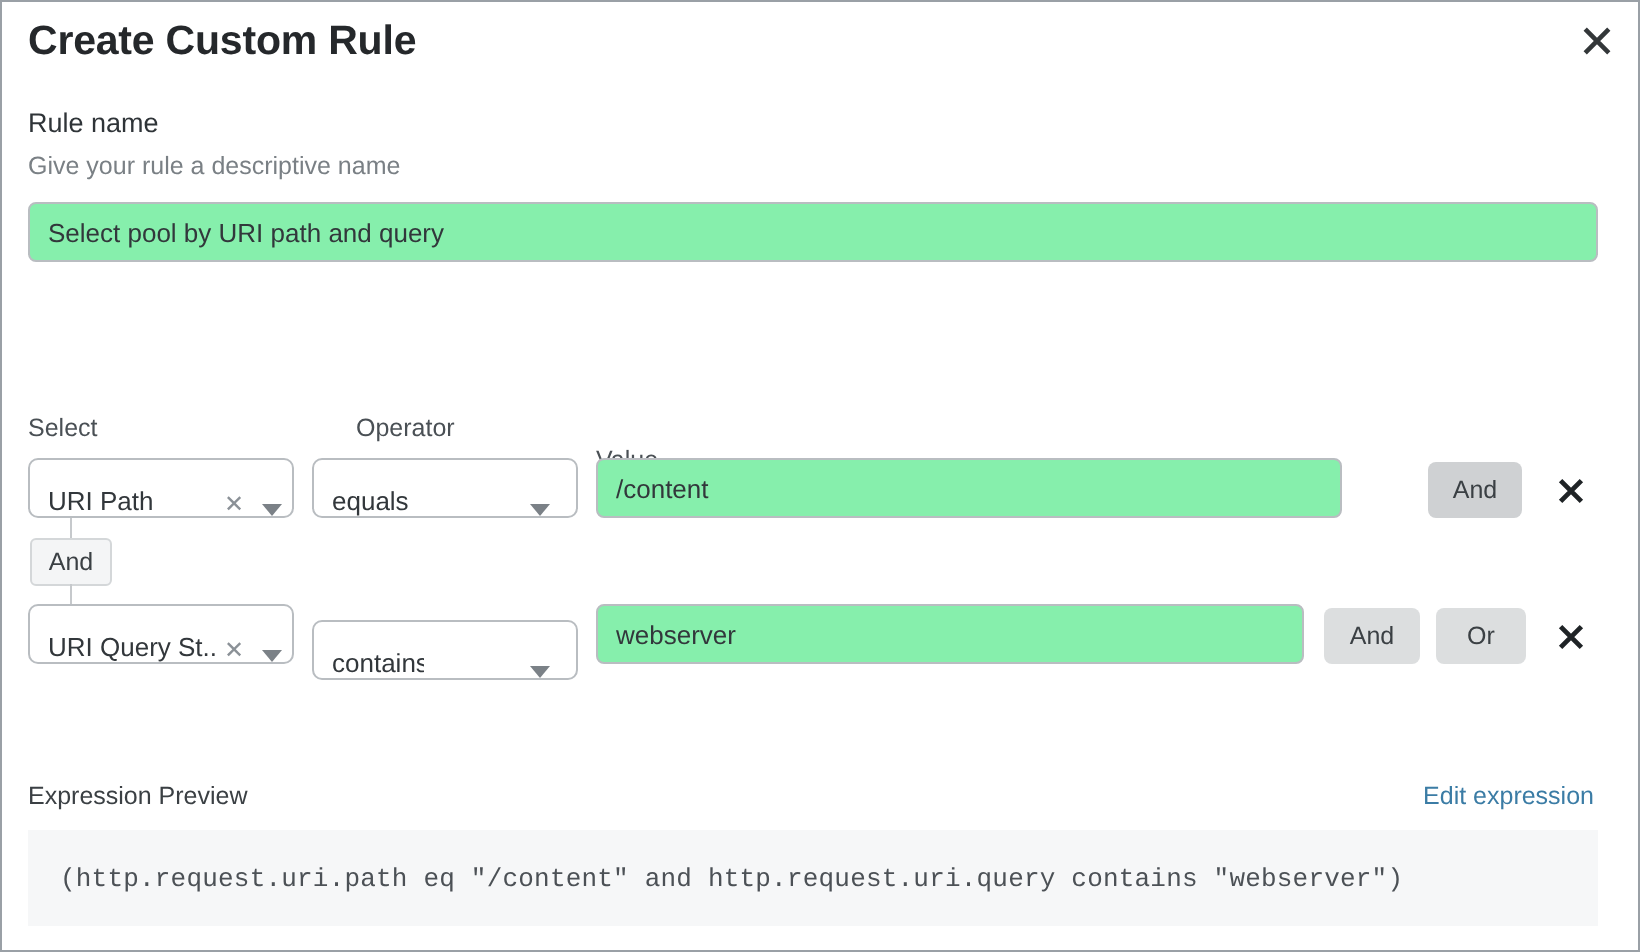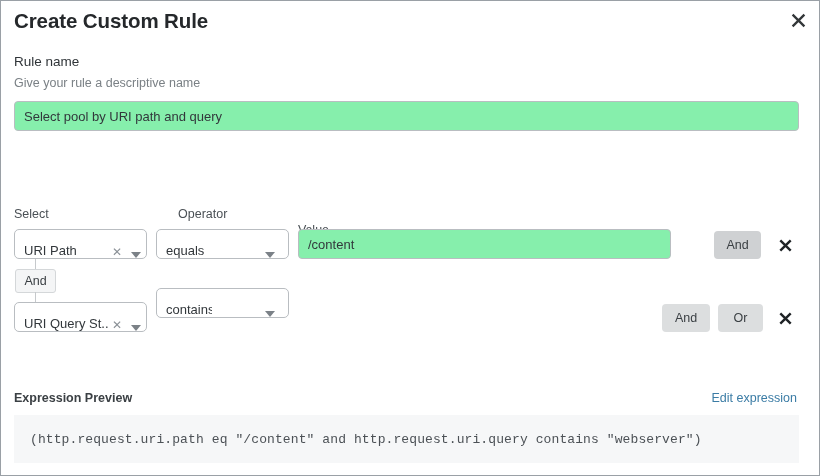--- a/index.html
+++ b/index.html
@@ -138,21 +138,21 @@
     border-left: 5px solid transparent;
     border-right: 5px solid transparent;
     border-top: 6px solid #7b8187;
   }
 
   
   #field-select-1 { left: 13px; top: 228px;  width: 133px; }
   #field-select-2 { left: 13px; top: 301px;  width: 133px; }
   
   #op-select-1 { left: 155px; top: 228px; width: 133px; gap: 48px; }
-  #op-select-2 { left: 155px; top: 287px; width: 133px; gap: 48px; }
+  #op-select-2 { left: 155px; top: 309px; width: 133px; gap: 48px; }
   #op-select-1 .select-caret,
   #op-select-2 .select-caret { margin-right: 8px; }
 
   
   #value-input-1 { left: 297px; top: 228px; width: 373px; }
   #value-input-2 { left: 297px; top: 301px; width: 354px; }
 
   
   .logic-btn {
     position: absolute;
@@ -221,21 +221,20 @@
     padding: 0;
   }
 
   
   #exp-preview-label {
     position: absolute;
     left: 13px;
     top: 390px;
     font-size: 12.5px;
     color: #3b4044;
-    font-weight: bold;
   }
   #edit-expression-link {
     position: absolute;
     right: 22px;
     top: 390px;
     font-size: 12.5px;
     color: #3b7ca5;
     text-decoration: none;
     cursor: pointer;
   }
@@ -318,20 +317,21 @@
     </span>
   </div>
 
   <div id="op-select-2" class="select-box">
     <span class="select-value">contains</span>
     <span class="select-caret">
       <span class="caret-tri"></span>
     </span>
   </div>
 
+  <input id="value-input-2" class="text-input" type="text" value="webserver" style="">
 
   <button id="and-btn-2" class="logic-btn inactive">And</button>
   <button id="or-btn-2" class="logic-btn inactive">Or</button>
 
   <button id="remove-btn-2" class="remove-btn">
     <svg width="15" height="15" viewBox="0 0 15 15">
       <path d="M2.3 2.3 L12.7 12.7 M12.7 2.3 L2.3 12.7" stroke="#1f2326" stroke-width="2.4" stroke-linecap="butt"></path>
     </svg>
   </button>
 

